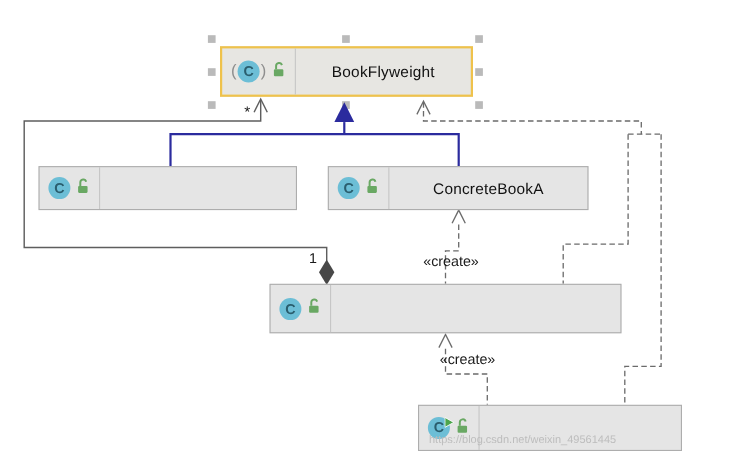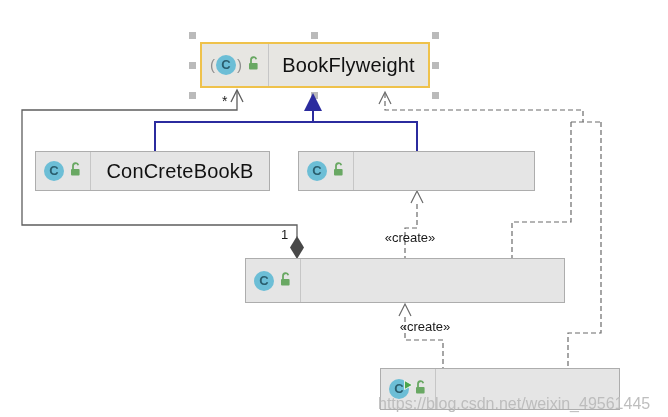--- a/index.html
+++ b/index.html
@@ -14,41 +14,41 @@
     background:#E5E5E5;border:1px solid #ADADAD;
     display:flex;align-items:center;
   }
   .node.selected{border:2px solid #EFC24B;background:#E7E6E2;}
   .iconcell{
     display:flex;align-items:center;gap:4px;
     padding:0 7px 0 8px;height:100%;flex:0 0 auto;
   }
   .sep{width:1px;align-self:stretch;background:#C6C6C6;flex:0 0 auto;}
   .nlabel{
-    flex:1;text-align:center;color:#111;font-size:20px;
+    flex:1;text-align:center;color:#111;font-size:14px;
     letter-spacing:0.2px;padding:0 6px;white-space:nowrap;
   }
   .cwrap{position:relative;display:flex;align-items:center;}
   .circleC{
     width:20px;height:20px;border-radius:50%;background:#6CBED6;
     color:#2A5E6E;font-size:13px;font-weight:bold;line-height:20px;
     text-align:center;display:inline-block;
   }
   .paren{color:#8E8E8E;font-size:15px;line-height:20px;}
   .paren.l{margin-right:1px;} .paren.r{margin-left:1px;}
   .runtri{position:absolute;right:-4px;top:-3px;}
   
   .handle{position:absolute;width:7px;height:7px;background:#BABABA;z-index:1;}
   
   .elabel{position:absolute;z-index:4;color:#1a1a1a;font-size:13px;white-space:nowrap;}
   .elabel.star{font-size:14px;}
   
   .watermark{
-    position:absolute;left:378px;top:395px;z-index:5;
-    color:rgba(186,186,186,0.95);font-size:16px;white-space:nowrap;
+    position:absolute;left:390px;top:395px;z-index:5;
+    color:rgba(186,186,186,0.95);font-size:10px;white-space:nowrap;
   }
 </style>
 </head>
 <body>
 
 <div id="stage">
 
   <div class="handle" style="left:189px;top:32px"></div>
   <div class="handle" style="left:311px;top:32px"></div>
   <div class="handle" style="left:432px;top:32px"></div>
@@ -115,36 +115,36 @@
           <span class="circleC">C</span>
         </span>
       <span>
         <svg width="15" height="16" viewBox="0 0 15 16">
           <path d="M5,8 L5,4.8 A2.7,2.7 0 0 1 10.3,4.2" fill="none" stroke="#69A863" stroke-width="1.8"></path>
           <rect x="3" y="8" width="8.6" height="6.4" rx="1" fill="#69A863"></rect>
         </svg>
       </span>
     </div>
     <div class="sep"></div>
-    <div class="nlabel">ConCreteBookB</div>
   </div>
 
   <div class="node" style="left:298px;top:151px;width:237px;height:40px">
     <div class="iconcell">
       <span class="cwrap">
           <span class="circleC">C</span>
         </span>
       <span>
         <svg width="15" height="16" viewBox="0 0 15 16">
           <path d="M5,8 L5,4.8 A2.7,2.7 0 0 1 10.3,4.2" fill="none" stroke="#69A863" stroke-width="1.8"></path>
           <rect x="3" y="8" width="8.6" height="6.4" rx="1" fill="#69A863"></rect>
         </svg>
       </span>
     </div>
     <div class="sep"></div>
+    <div class="nlabel">ConcreteBookA</div>
   </div>
 
   <div class="node" style="left:245px;top:258px;width:320px;height:45px">
     <div class="iconcell">
       <span class="cwrap">
           <span class="circleC">C</span>
         </span>
       <span>
         <svg width="15" height="16" viewBox="0 0 15 16">
           <path d="M5,8 L5,4.8 A2.7,2.7 0 0 1 10.3,4.2" fill="none" stroke="#69A863" stroke-width="1.8"></path>

